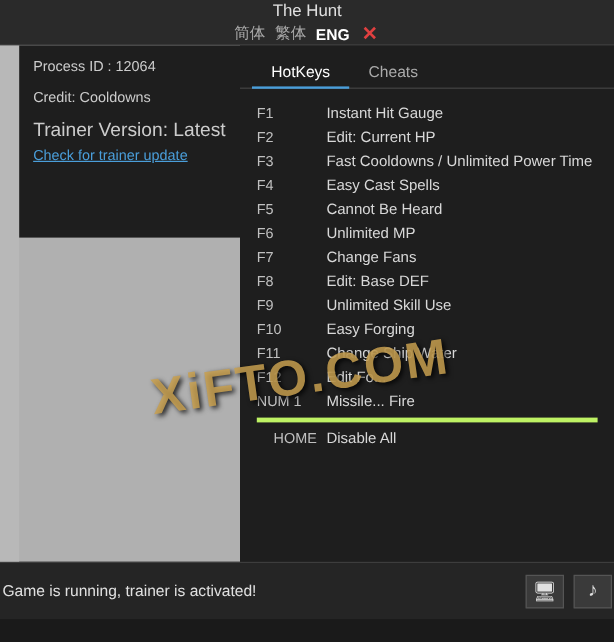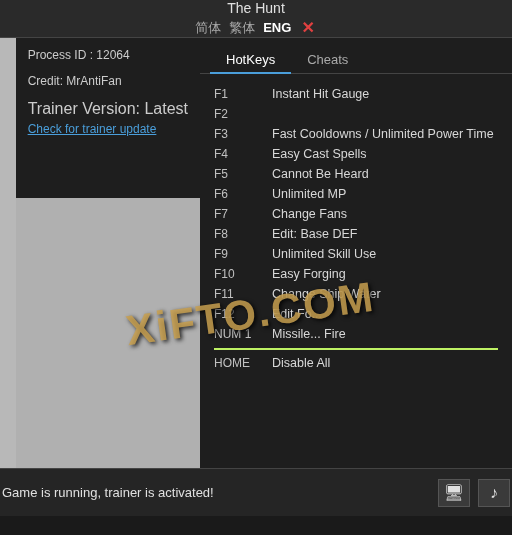--- a/index.html
+++ b/index.html
@@ -145,22 +145,23 @@
     .hotkey-key {
       color: #c0c0c0;
       min-width: 50px;
       font-size: 12px;
     }
     .hotkey-label {
       color: #d8d8d8;
     }
     .home-row {
       padding: 6px 0 0 0;
-      border-top: 2px solid #bef264;
+      border-top: 4px solid #bef264;
       margin-top: 4px;
+      text-align: right;
     }
 
     
     #watermark {
       position: absolute;
       top: 290px;
       left: 100px;
       width: 300px;
       text-align: center;
       z-index: 10;
@@ -218,40 +219,41 @@
     <span id="close-btn">✕</span>
   </div>
 </div>
 
 <div id="main-area">
 
   <div id="left-panel">
     <div id="image-area"></div>
     <div id="process-info">
       <div id="process-id"><span>Process ID :</span> <span>12064</span></div>
-      <div id="credit"><span>Credit:</span> <span>MrAntiFan</span></div>
+      <div id="credit"><span>Credit:</span> <span>Cooldowns</span></div>
       <div id="trainer-version">Trainer Version: Latest</div>
       <div id="update-link">Check for trainer update</div>
     </div>
   </div>
 
   <div id="right-panel">
 
     <div id="tabs">
       <div class="tab active">HotKeys</div>
       <div class="tab">Cheats</div>
     </div>
 
     <div id="hotkeys-content">
     <div class="hotkey-row">
           <span class="hotkey-key">F1</span>
           <span class="hotkey-label">Instant Hit Gauge</span>
         </div>
         <div class="hotkey-row">
           <span class="hotkey-key">F2</span>
+          <span class="hotkey-label">Edit: Current HP</span>
         </div>
         <div class="hotkey-row">
           <span class="hotkey-key">F3</span>
           <span class="hotkey-label">Fast Cooldowns / Unlimited Power Time</span>
         </div>
         <div class="hotkey-row">
           <span class="hotkey-key">F4</span>
           <span class="hotkey-label">Easy Cast Spells</span>
         </div>
         <div class="hotkey-row">

